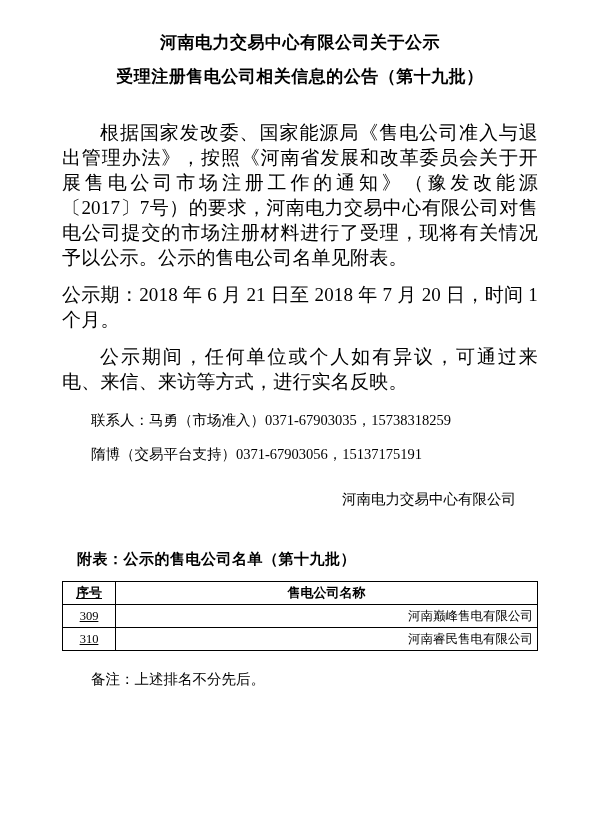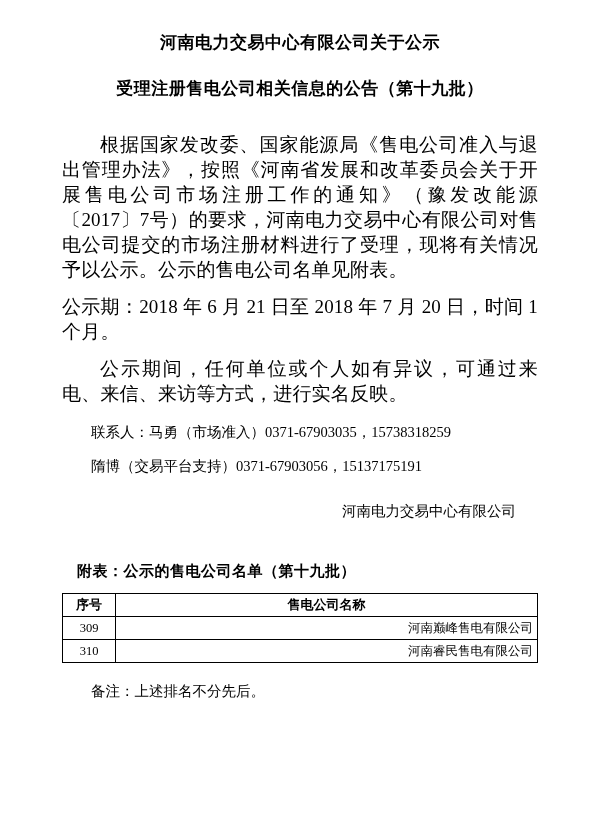--- a/index.html
+++ b/index.html
@@ -24,21 +24,21 @@
   .doc-title {
     text-align: center;
     font-weight: bold;
     font-size: 17px;
     line-height: 30px;
     letter-spacing: 0.5px;
     margin: 0;
   }
   .doc-title .line2 {
     display: block;
-    margin-top: 16px;
+    margin-top: 4px;
   }
   .body-block {
     margin-top: 28px;
   }
   p.para {
     margin: 0 0 6px 0;
     font-size: 19px;
     line-height: 25px;
     text-align: justify;
     text-justify: inter-ideograph;
@@ -95,20 +95,21 @@
   }
   table.list th {
     font-weight: bold;
     text-align: center;
     font-size: 13px;
   }
   table.list th.col-no,
   table.list td.col-no {
     width: 44px;
     text-align: center;
+    text-decoration: underline;
   }
   table.list td.col-name {
     text-align: right;
     padding-left: 6px;
   }
   .remark {
     margin-top: 16px;
     font-size: 14.5px;
     text-indent: 2em;
     line-height: 24px;

